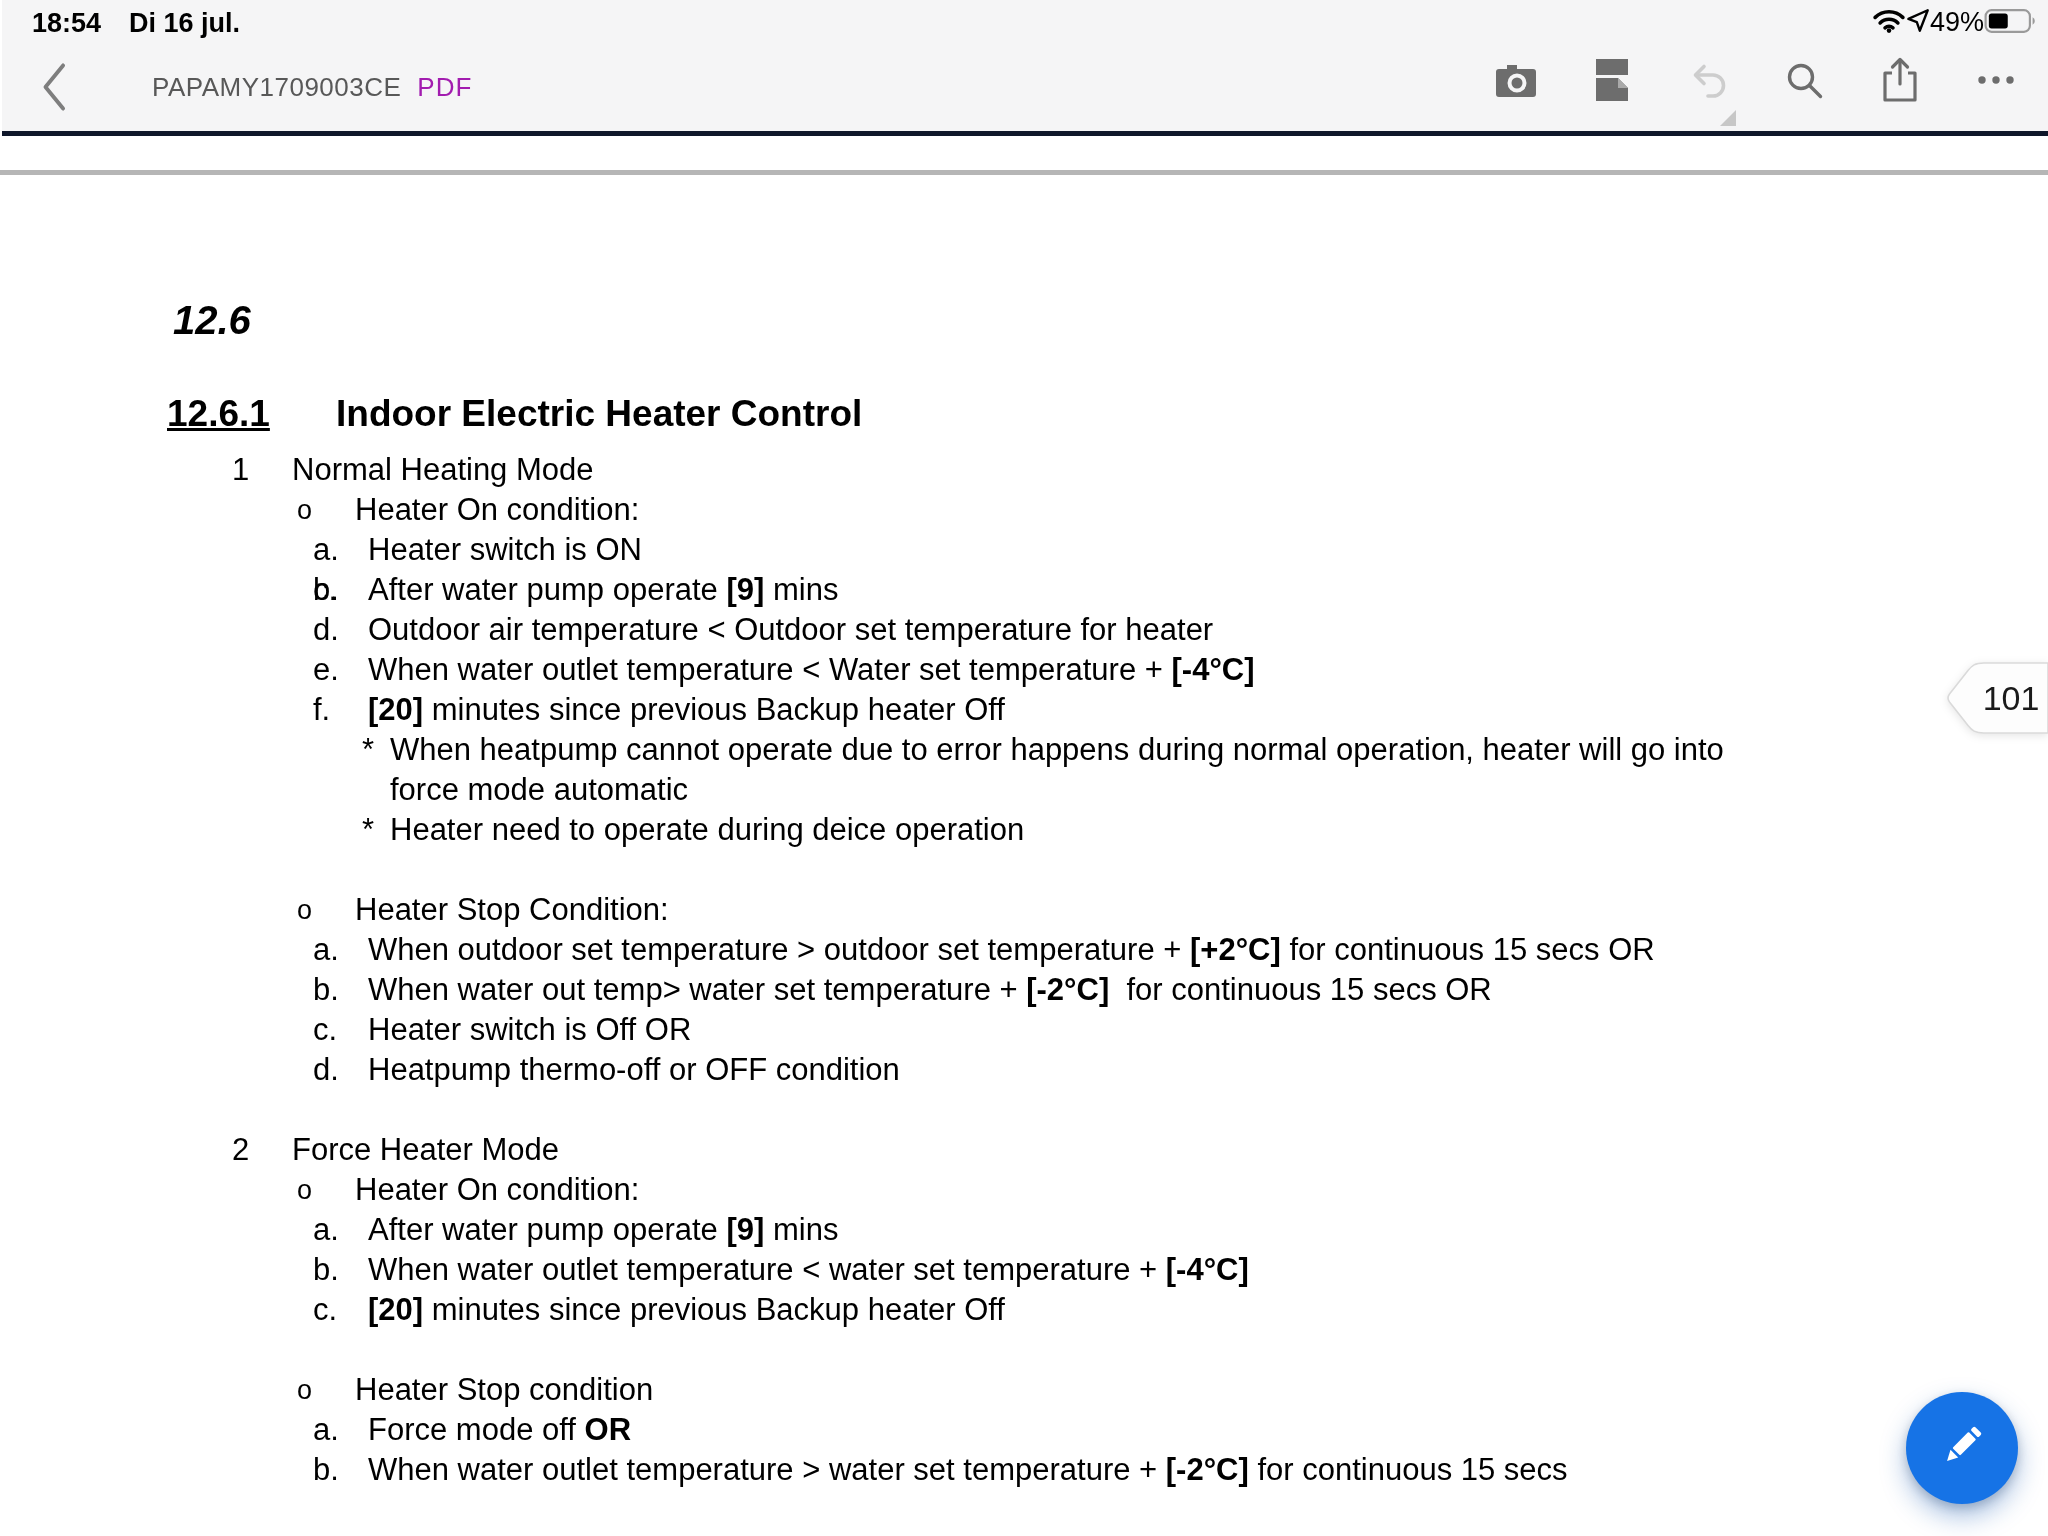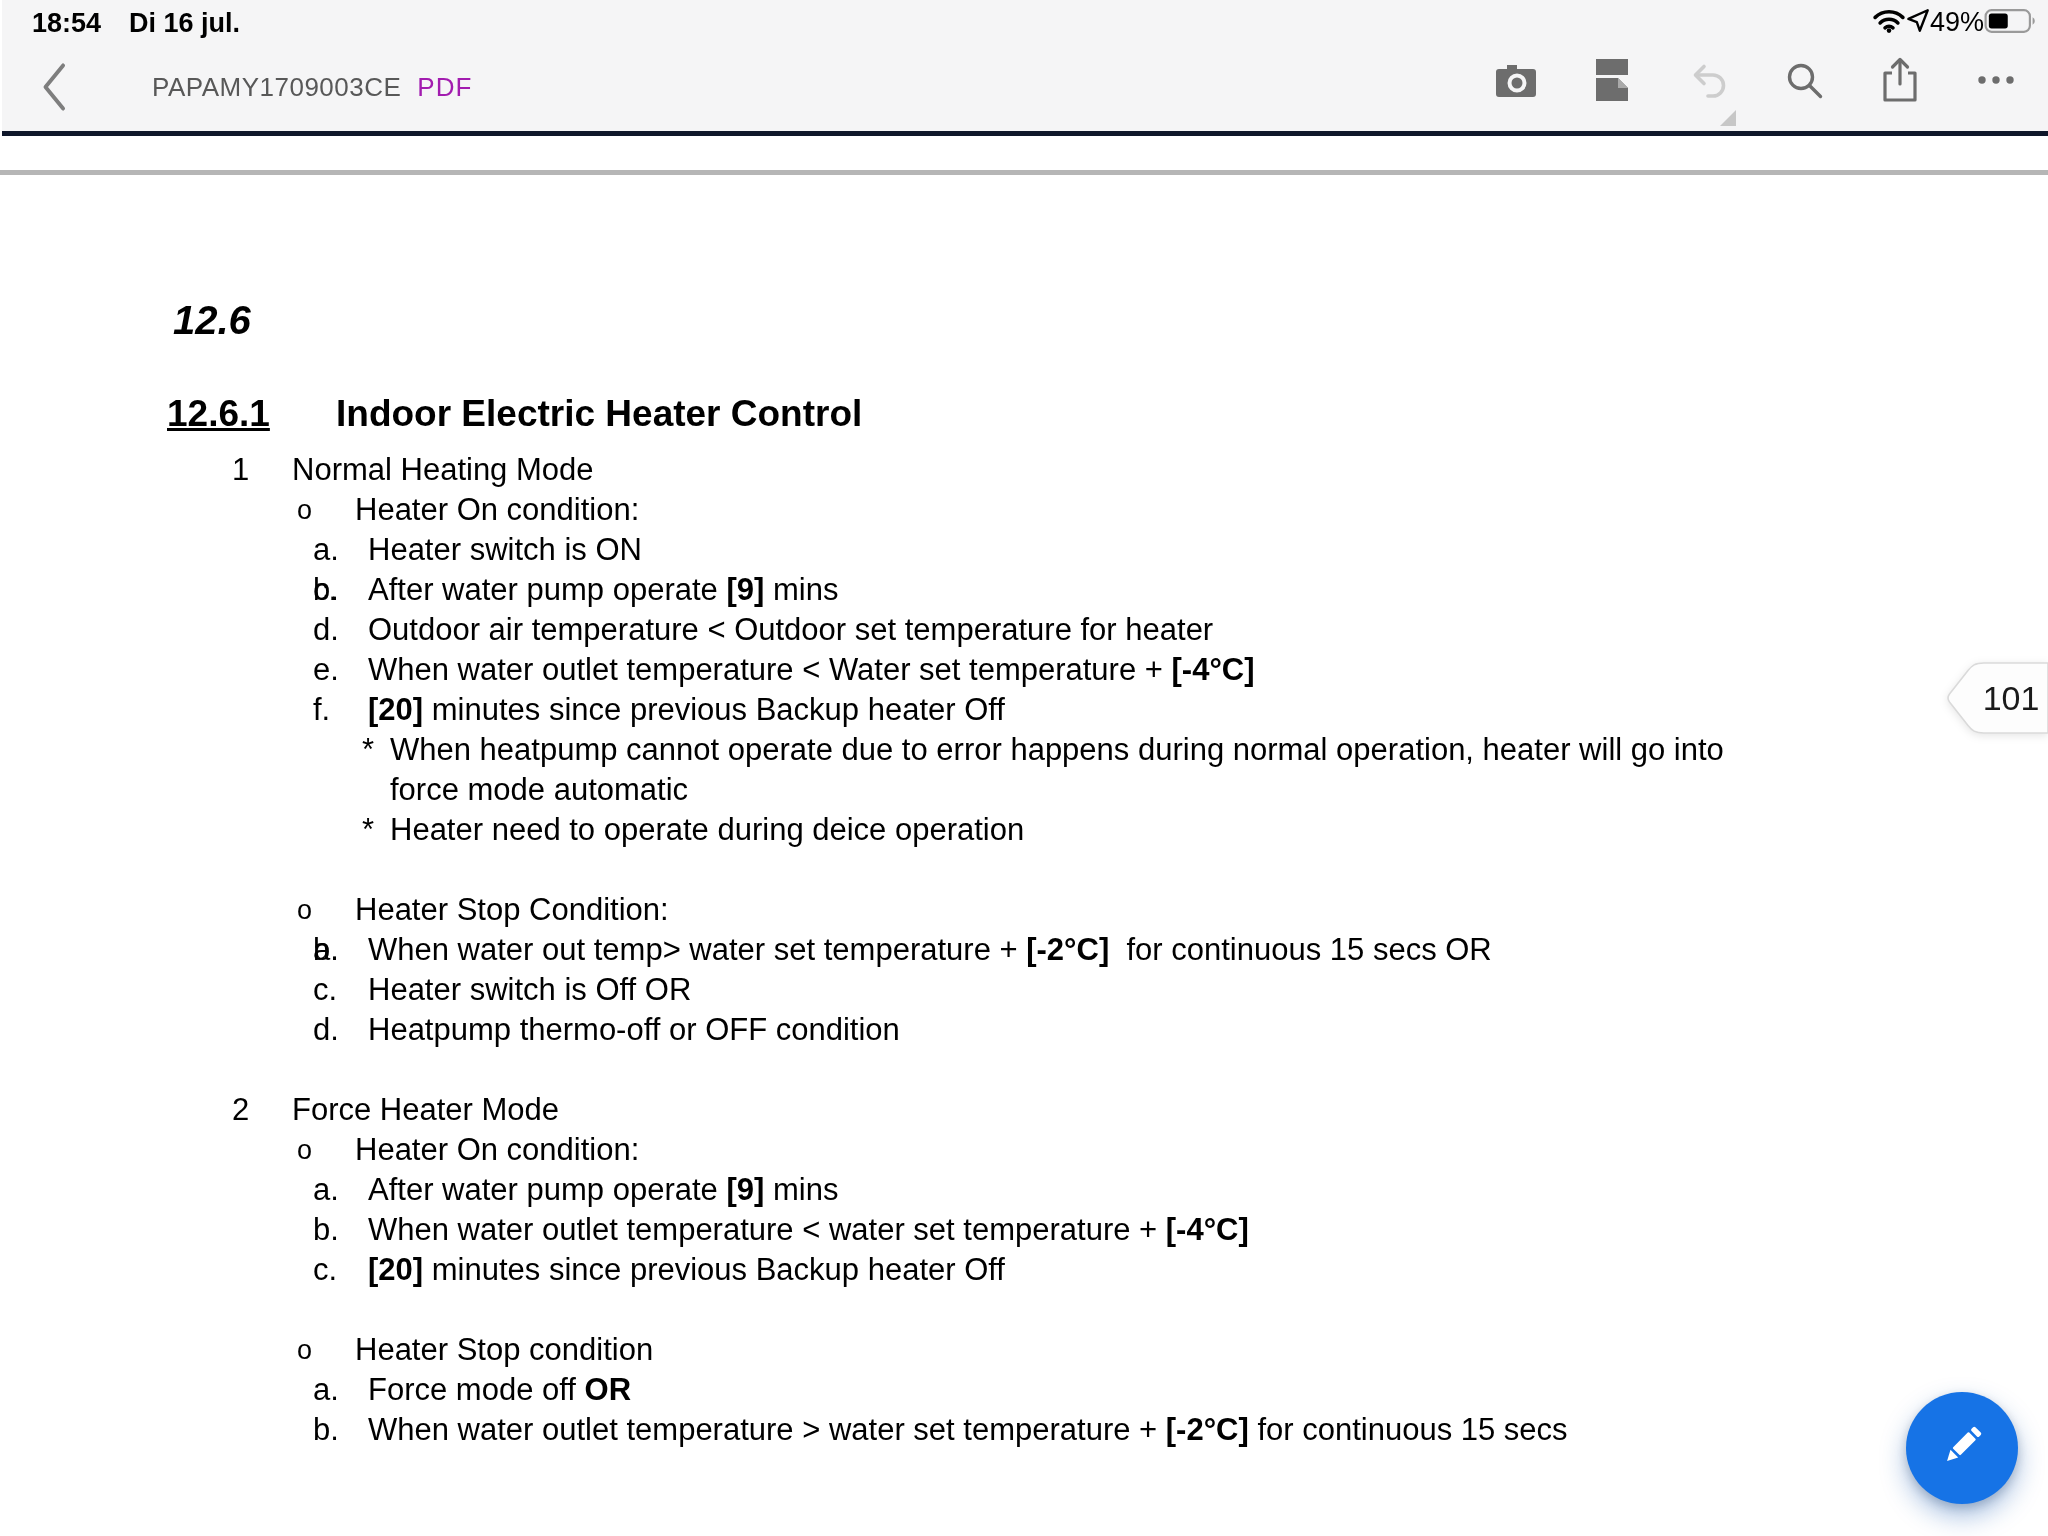--- a/index.html
+++ b/index.html
@@ -183,21 +183,21 @@
         <div class="line l3"><span class="marker">a.</span><span>Heater switch is ON</span></div>
         <div class="line l3"><span class="marker">b.</span></div>
         <div class="line l3"><span class="marker">c.</span><span>After water pump operate <b>[9]</b> mins</span></div>
         <div class="line l3"><span class="marker">d.</span><span>Outdoor air temperature &lt; Outdoor set temperature for heater</span></div>
         <div class="line l3"><span class="marker">e.</span><span>When water outlet temperature &lt; Water set temperature + <b>[-4°C]</b></span></div>
         <div class="line l3"><span class="marker">f.</span><span><b>[20]</b> minutes since previous Backup heater Off</span></div>
         <div class="line l4"><span class="marker">*</span><span>When heatpump cannot operate due to error happens during normal operation, heater will go into<br>force mode automatic</span></div>
         <div class="line l4"><span class="marker">*</span><span>Heater need to operate during deice operation</span></div>
         <div class="spacer"></div>
         <div class="line l2"><span class="marker">o</span><span>Heater Stop Condition:</span></div>
-        <div class="line l3"><span class="marker">a.</span></div>
+        <div class="line l3"><span class="marker">a.</span><span>When outdoor set temperature &gt; outdoor set temperature + <b>[+2°C]</b> for continuous 15 secs OR</span></div>
         <div class="line l3"><span class="marker">b.</span><span>When water out temp&gt; water set temperature + <b>[-2°C]</b>&nbsp; for continuous 15 secs OR</span></div>
         <div class="line l3"><span class="marker">c.</span><span>Heater switch is Off OR</span></div>
         <div class="line l3"><span class="marker">d.</span><span>Heatpump thermo-off or OFF condition</span></div>
         <div class="spacer"></div>
         <div class="line l1"><span class="marker">2</span><span>Force Heater Mode</span></div>
         <div class="line l2"><span class="marker">o</span><span>Heater On condition:</span></div>
         <div class="line l3"><span class="marker">a.</span><span>After water pump operate <b>[9]</b> mins</span></div>
         <div class="line l3"><span class="marker">b.</span><span>When water outlet temperature &lt; water set temperature + <b>[-4°C]</b></span></div>
         <div class="line l3"><span class="marker">c.</span><span><b>[20]</b> minutes since previous Backup heater Off</span></div>
         <div class="spacer"></div>

